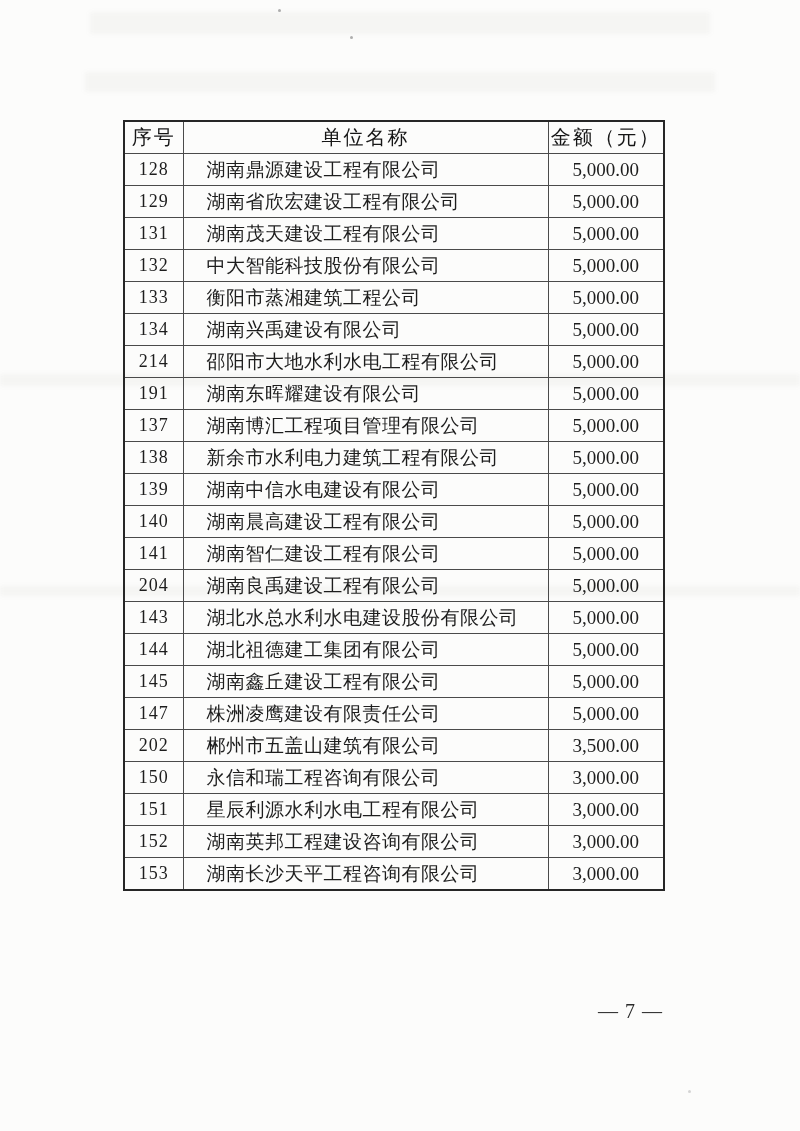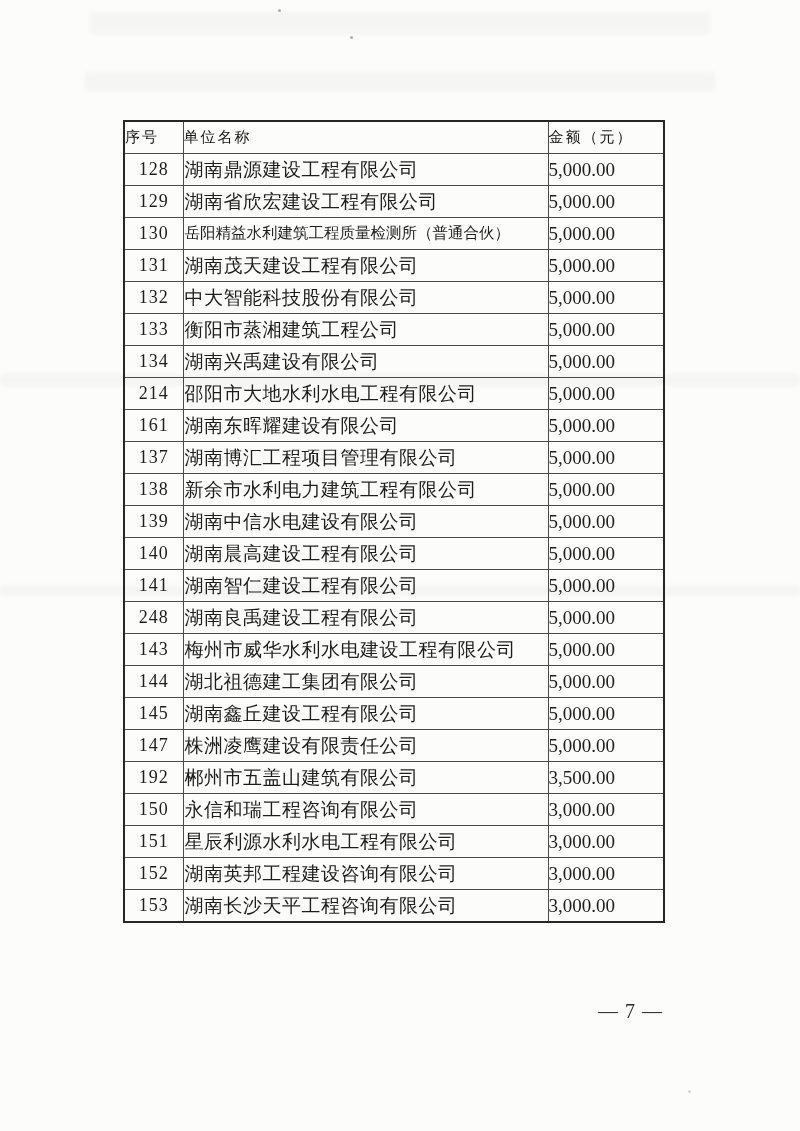--- a/index.html
+++ b/index.html
@@ -46,43 +46,44 @@
   .fee-table th, .fee-table td {
     border: 1px solid #4a4a4a;
     height: 31px;
     padding: 0;
     vertical-align: middle;
     white-space: nowrap;
     overflow: hidden;
     font-weight: normal;
   }
   .fee-table th {
-    font-size: 15px;
+    font-size: 20px;
     letter-spacing: 2px;
-    text-align: left;
+    text-align: center;
     color: #161616;
   }
   td.col-no {
     font-size: 18px;
     text-align: center;
     letter-spacing: 1px;
     font-family: Liberation Serif, serif;
   }
   td.col-name {
     font-size: 19px;
     text-align: left;
-    padding-left: 1px;
+    padding-left: 23px;
     letter-spacing: 0.5px;
   }
   td.col-name.tight {
     font-size: 15.5px;
     letter-spacing: 0;
   }
   td.col-amount {
     font-size: 19px;
+    text-align: center;
   }
   .page-footer {
     position: absolute;
     left: 598px;
     top: 1000px;
     font-size: 20px;
     letter-spacing: 1px;
     color: #2a2a2a;
   }
 </style>
@@ -117,25 +118,20 @@
           <td class="col-no">128</td>
           <td class="col-name">湖南鼎源建设工程有限公司</td>
           <td class="col-amount">5,000.00</td>
         </tr>
         <tr>
           <td class="col-no">129</td>
           <td class="col-name">湖南省欣宏建设工程有限公司</td>
           <td class="col-amount">5,000.00</td>
         </tr>
         <tr>
-          <td class="col-no">130</td>
-          <td class="col-name tight">岳阳精益水利建筑工程质量检测所（普通合伙）</td>
-          <td class="col-amount">5,000.00</td>
-        </tr>
-        <tr>
           <td class="col-no">131</td>
           <td class="col-name">湖南茂天建设工程有限公司</td>
           <td class="col-amount">5,000.00</td>
         </tr>
         <tr>
           <td class="col-no">132</td>
           <td class="col-name">中大智能科技股份有限公司</td>
           <td class="col-amount">5,000.00</td>
         </tr>
         <tr>
@@ -147,21 +143,21 @@
           <td class="col-no">134</td>
           <td class="col-name">湖南兴禹建设有限公司</td>
           <td class="col-amount">5,000.00</td>
         </tr>
         <tr>
           <td class="col-no">214</td>
           <td class="col-name">邵阳市大地水利水电工程有限公司</td>
           <td class="col-amount">5,000.00</td>
         </tr>
         <tr>
-          <td class="col-no">161</td>
+          <td class="col-no">191</td>
           <td class="col-name">湖南东晖耀建设有限公司</td>
           <td class="col-amount">5,000.00</td>
         </tr>
         <tr>
           <td class="col-no">137</td>
           <td class="col-name">湖南博汇工程项目管理有限公司</td>
           <td class="col-amount">5,000.00</td>
         </tr>
         <tr>
           <td class="col-no">138</td>
@@ -177,46 +173,46 @@
           <td class="col-no">140</td>
           <td class="col-name">湖南晨高建设工程有限公司</td>
           <td class="col-amount">5,000.00</td>
         </tr>
         <tr>
           <td class="col-no">141</td>
           <td class="col-name">湖南智仁建设工程有限公司</td>
           <td class="col-amount">5,000.00</td>
         </tr>
         <tr>
-          <td class="col-no">248</td>
+          <td class="col-no">204</td>
           <td class="col-name">湖南良禹建设工程有限公司</td>
           <td class="col-amount">5,000.00</td>
         </tr>
         <tr>
           <td class="col-no">143</td>
-          <td class="col-name">梅州市威华水利水电建设工程有限公司</td>
+          <td class="col-name">湖北水总水利水电建设股份有限公司</td>
           <td class="col-amount">5,000.00</td>
         </tr>
         <tr>
           <td class="col-no">144</td>
           <td class="col-name">湖北祖德建工集团有限公司</td>
           <td class="col-amount">5,000.00</td>
         </tr>
         <tr>
           <td class="col-no">145</td>
           <td class="col-name">湖南鑫丘建设工程有限公司</td>
           <td class="col-amount">5,000.00</td>
         </tr>
         <tr>
           <td class="col-no">147</td>
           <td class="col-name">株洲凌鹰建设有限责任公司</td>
           <td class="col-amount">5,000.00</td>
         </tr>
         <tr>
-          <td class="col-no">192</td>
+          <td class="col-no">202</td>
           <td class="col-name">郴州市五盖山建筑有限公司</td>
           <td class="col-amount">3,500.00</td>
         </tr>
         <tr>
           <td class="col-no">150</td>
           <td class="col-name">永信和瑞工程咨询有限公司</td>
           <td class="col-amount">3,000.00</td>
         </tr>
         <tr>
           <td class="col-no">151</td>

